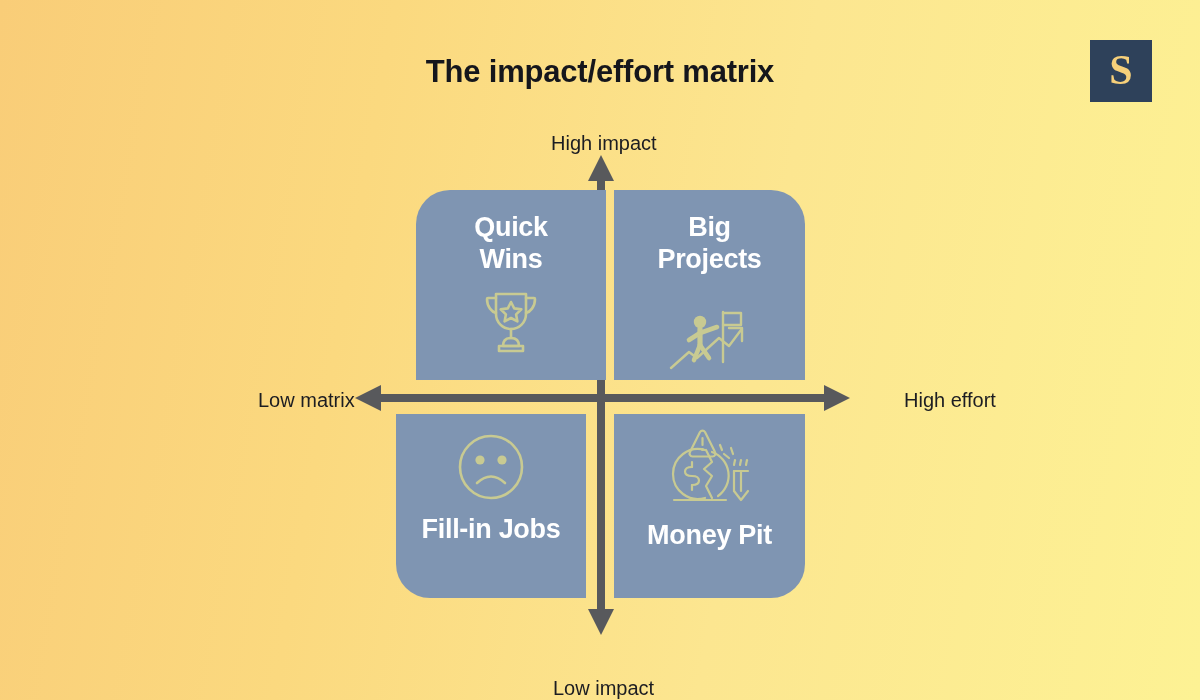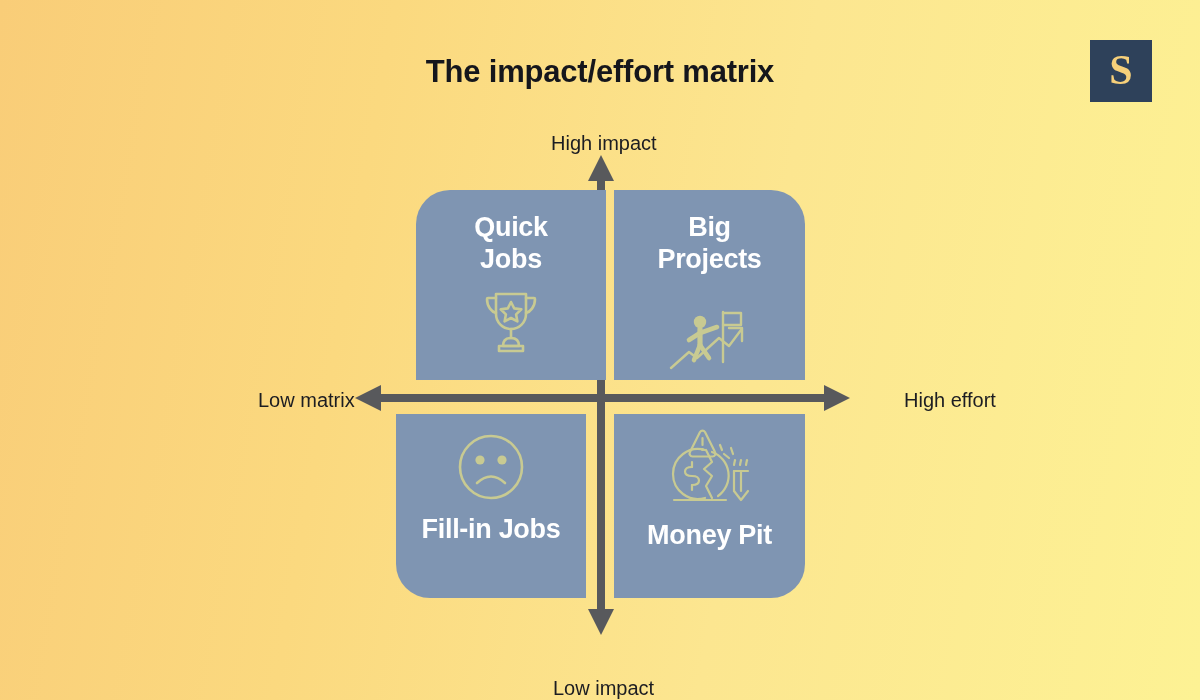--- a/index.html
+++ b/index.html
@@ -174,21 +174,21 @@
   </div>
 
   <div class="axis-label" id="label-high-impact">High impact</div>
   <div class="axis-label" id="label-low-impact">Low impact</div>
   <div class="axis-label" id="label-low-effort">Low matrix</div>
   <div class="axis-label" id="label-high-effort">High effort</div>
 
   <div class="quadrant" id="quad-quick-wins">
     <div class="quad-label">
       <div>Quick</div>
-      <div>Jobs</div>
+      <div>Wins</div>
     </div>
     <div class="quad-icon">
       <svg width="76" height="76" viewBox="0 0 76 76" fill="none" stroke="#c8ca92" stroke-width="2.6" stroke-linecap="round" stroke-linejoin="round">
         <path d="M23 12 h30 v20 a15 15 0 0 1 -30 0 z"></path>
         <path d="M23 16 h-8 a1 1 0 0 0 -1 1 c0 8 5 13 9 14"></path>
         <path d="M53 16 h8 a1 1 0 0 1 1 1 c0 8 -5 13 -9 14"></path>
         <path d="M38 47 v9"></path>
         <path d="M30 64 q0 -8 8 -8 q8 0 8 8 z"></path>
         <rect x="26" y="64" width="24" height="5"></rect>
         <path d="M38 20 l3.2 6.4 l7.1 1 l-5.2 5 l1.3 7 l-6.4 -3.4 l-6.4 3.4 l1.3 -7 l-5.2 -5 l7.1 -1 z"></path>

